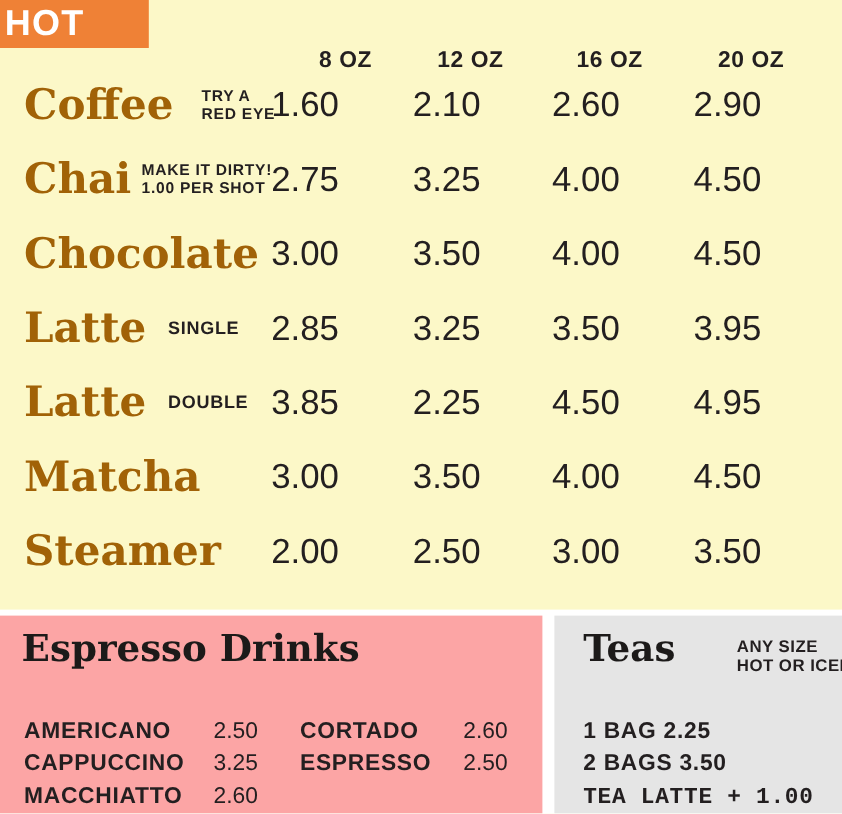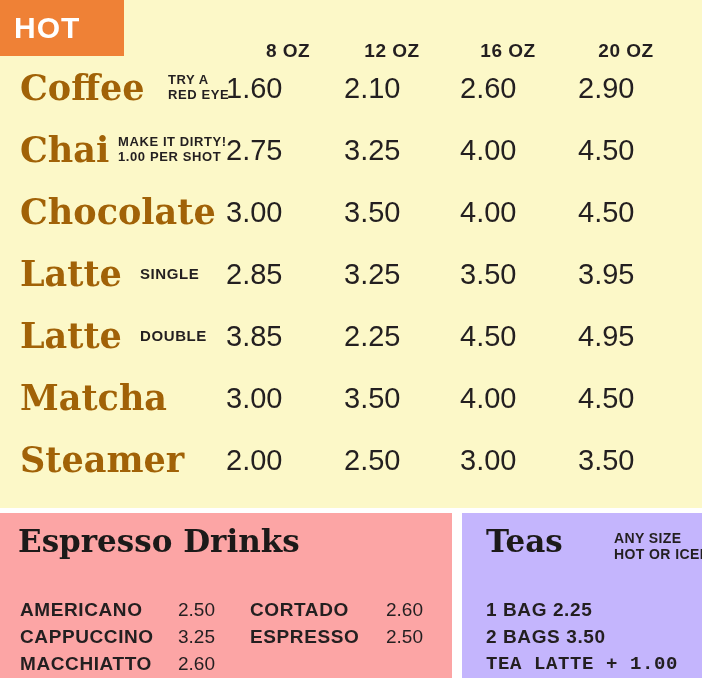--- a/index.html
+++ b/index.html
@@ -26,25 +26,25 @@
     top: 0;
     width: 702px;
     height: 508px;
     background: #fcf8c8;
   }
   .hot-badge {
     position: absolute;
     left: 0;
     top: 0;
     width: 124px;
-    height: 56px;
+    height: 40px;
     background: #ef8136;
     display: flex;
     align-items: center;
-    padding-left: 14px;
+    padding-left: 4px;
     box-sizing: border-box;
   }
   .hot-badge span {
     color: #ffffff;
     font-size: 30px;
     font-weight: bold;
     letter-spacing: 1px;
     font-family: "Liberation Sans", sans-serif;
   }
 
@@ -121,21 +121,21 @@
     width: 452px;
     height: 165px;
     background: #fca5a5;
   }
   .teas-panel {
     position: absolute;
     left: 462px;
     top: 513px;
     width: 240px;
     height: 165px;
-    background: #c4b5fd;
+    background: #e5e5e5;
   }
   .sect-title {
     position: absolute;
     font-family: "DejaVu Serif", serif;
     font-weight: bold;
     color: #1c1a19;
     white-space: nowrap;
   }
   .esp-title {
     left: 18px;

